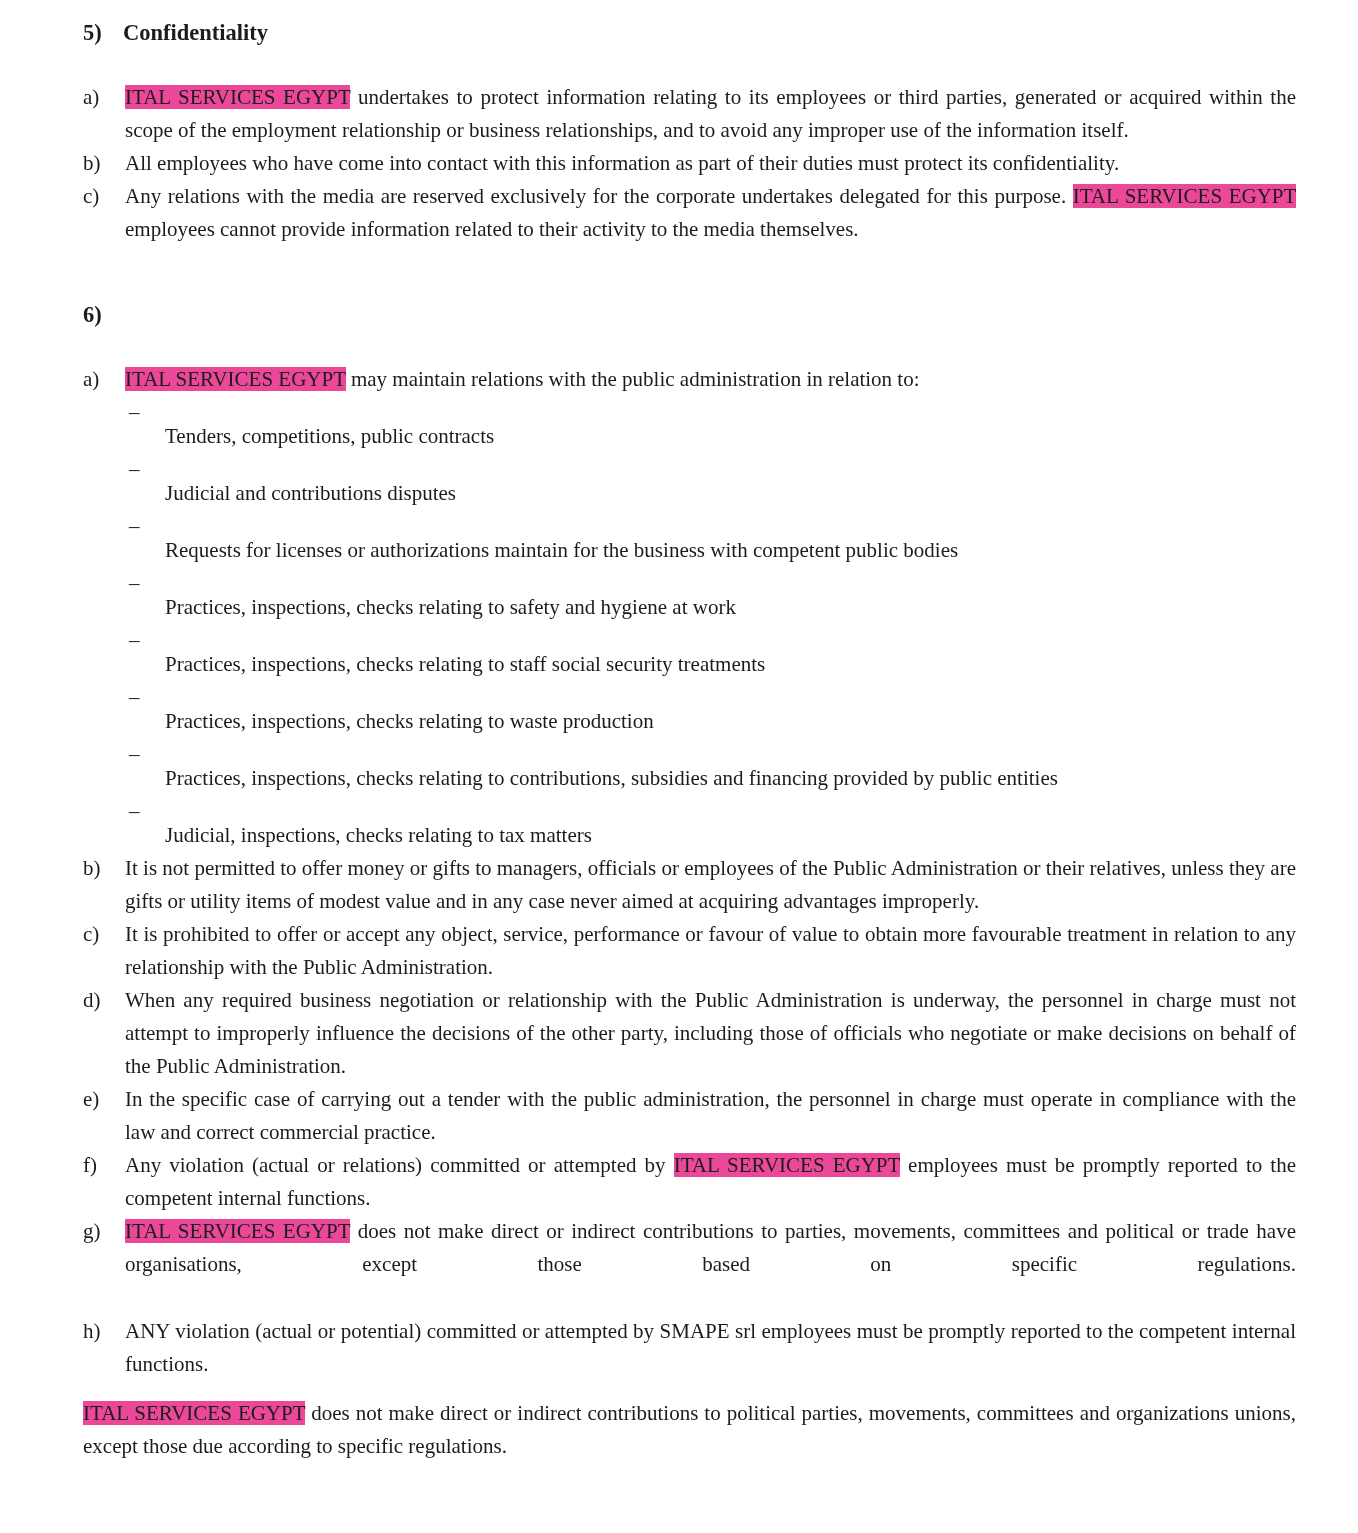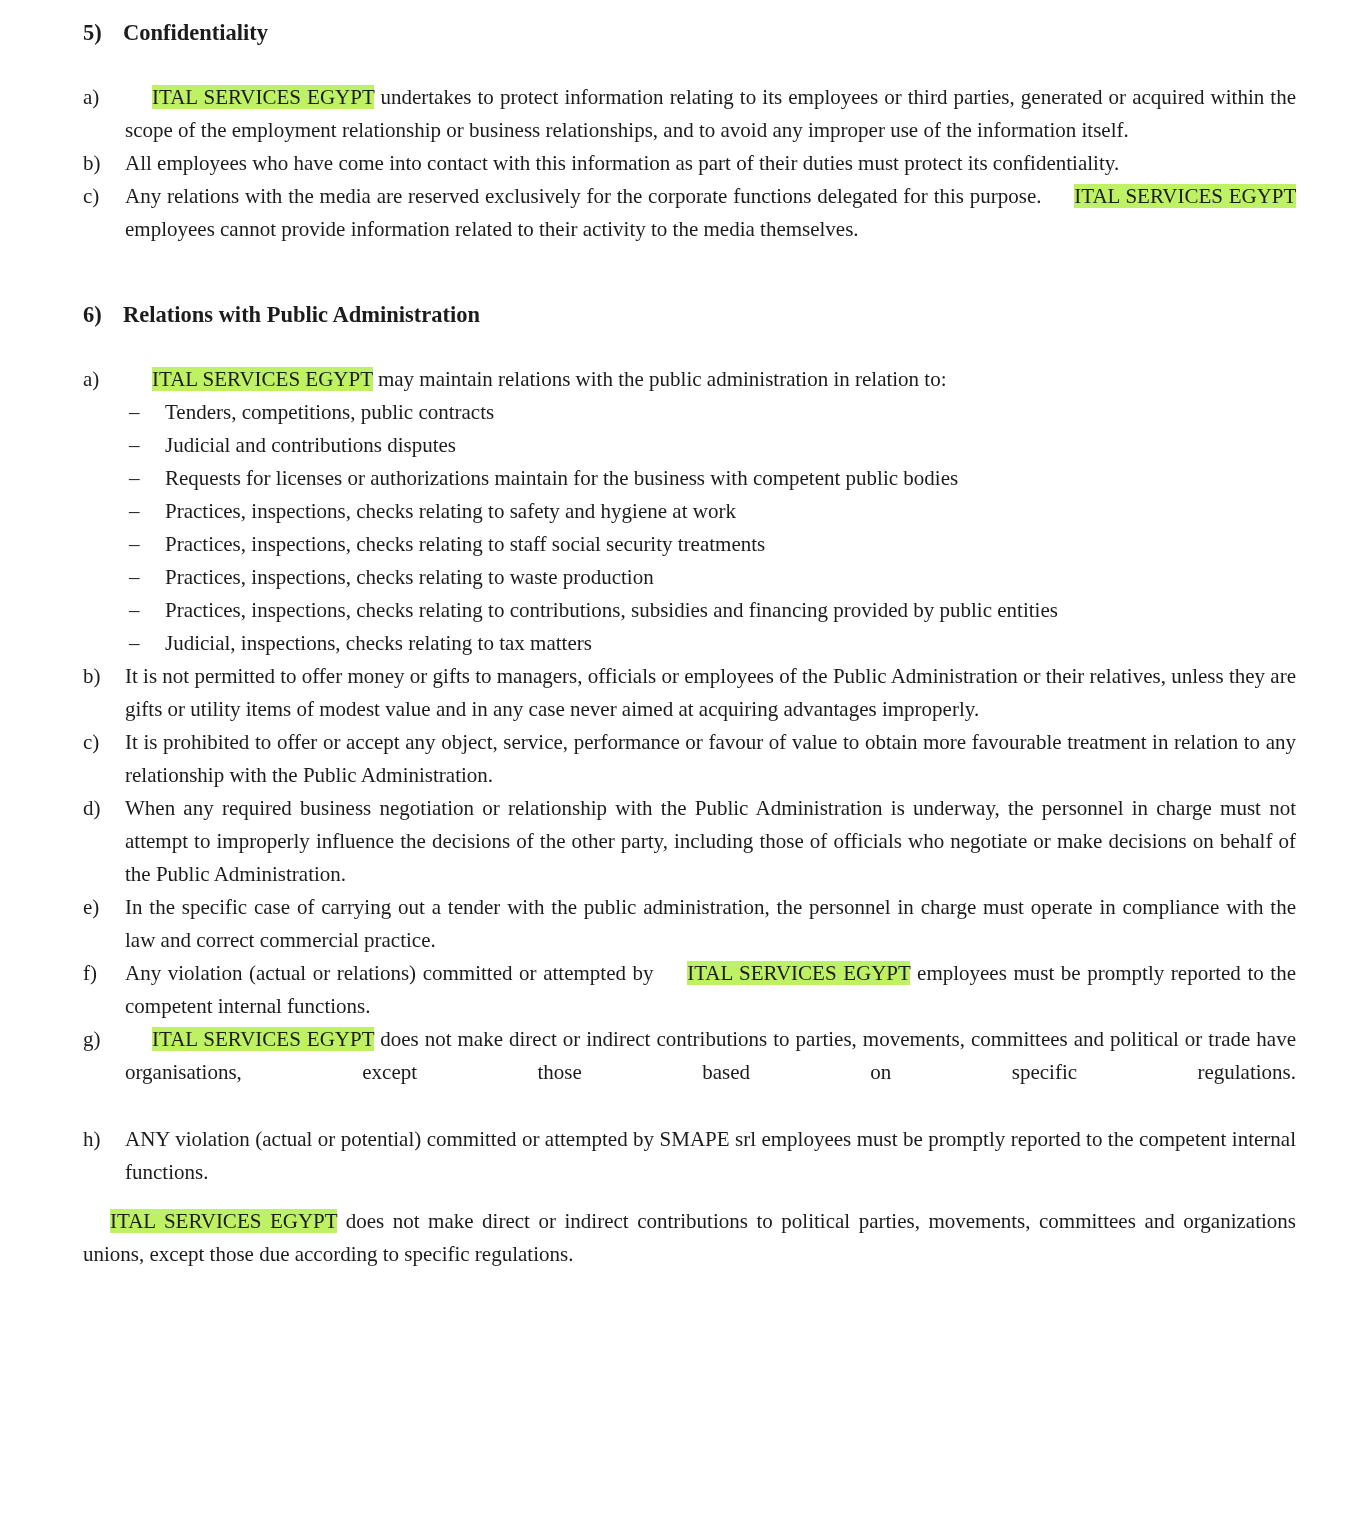--- a/index.html
+++ b/index.html
@@ -57,24 +57,24 @@
     text-align-last: auto;
   }
   .sub-bullet .dash {
     flex: 0 0 40px;
     padding-left: 4px;
     box-sizing: border-box;
   }
   .sub-bullet .text {
     flex: 1 1 auto;
     text-align: left;
+    margin-top: 24px;
   }
   .hl {
-    background: #bef264;
-    margin-left: 27px;
+    background: #ec4899;
   }
   .closing {
     margin-top: 16px;
     text-align: justify;
   }
 </style>
 </head>
 <body>
 
 <main class="page">
@@ -88,28 +88,27 @@
           <div class="item">
             <span class="marker">a)</span>
             <div class="body"><span class="hl">ITAL SERVICES EGYPT</span><span> undertakes to protect information relating to its employees or third parties, generated or acquired within the scope of the employment relationship or business relationships, and to avoid any improper use of the information itself.</span></div>
           </div>
           <div class="item">
             <span class="marker">b)</span>
             <div class="body"><span>All employees who have come into contact with this information as part of their duties must protect its confidentiality.</span></div>
           </div>
           <div class="item">
             <span class="marker">c)</span>
-            <div class="body"><span>Any relations with the media are reserved exclusively for the corporate functions delegated for this purpose. </span><span class="hl">ITAL SERVICES EGYPT</span><span> employees cannot provide information related to their activity to the media themselves.</span></div>
+            <div class="body"><span>Any relations with the media are reserved exclusively for the corporate undertakes delegated for this purpose. </span><span class="hl">ITAL SERVICES EGYPT</span><span> employees cannot provide information related to their activity to the media themselves.</span></div>
           </div>
         </div>
       </section>
       <section class="section">
         <h2 class="section-heading">
           <span class="num">6)</span>
-          <span class="ttl">Relations with Public Administration</span>
         </h2>
         <div class="items">
           <div class="item">
             <span class="marker">a)</span>
             <div class="body"><span class="hl">ITAL SERVICES EGYPT</span><span> may maintain relations with the public administration in relation to:</span><div class="sub-bullet">
                 <span class="dash">–</span>
                 <span class="text">Tenders, competitions, public contracts</span>
               </div><div class="sub-bullet">
                 <span class="dash">–</span>
                 <span class="text">Judicial and contributions disputes</span>

